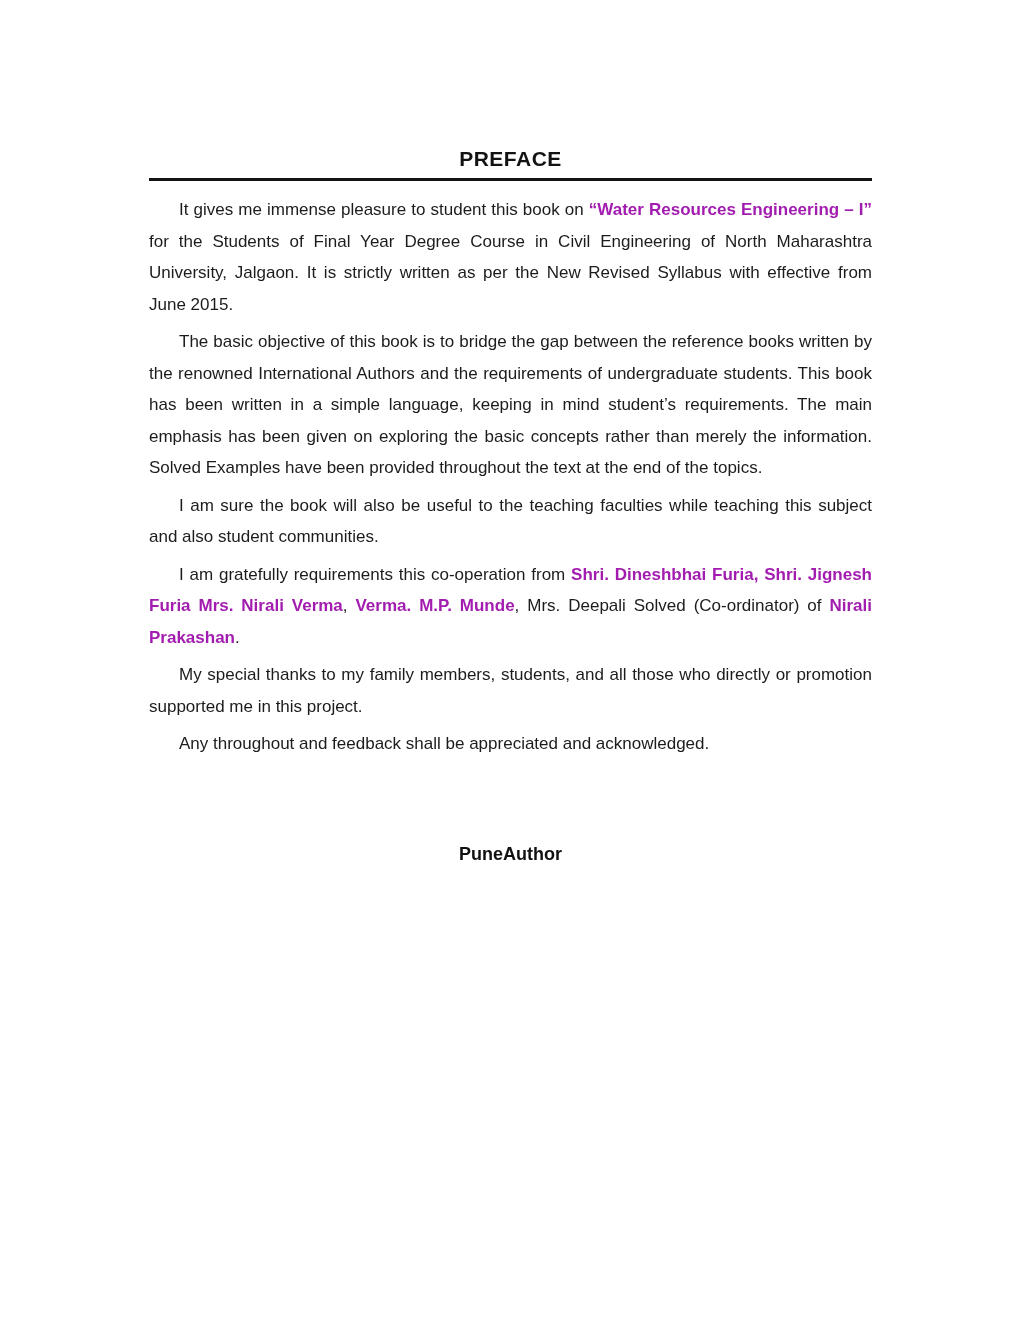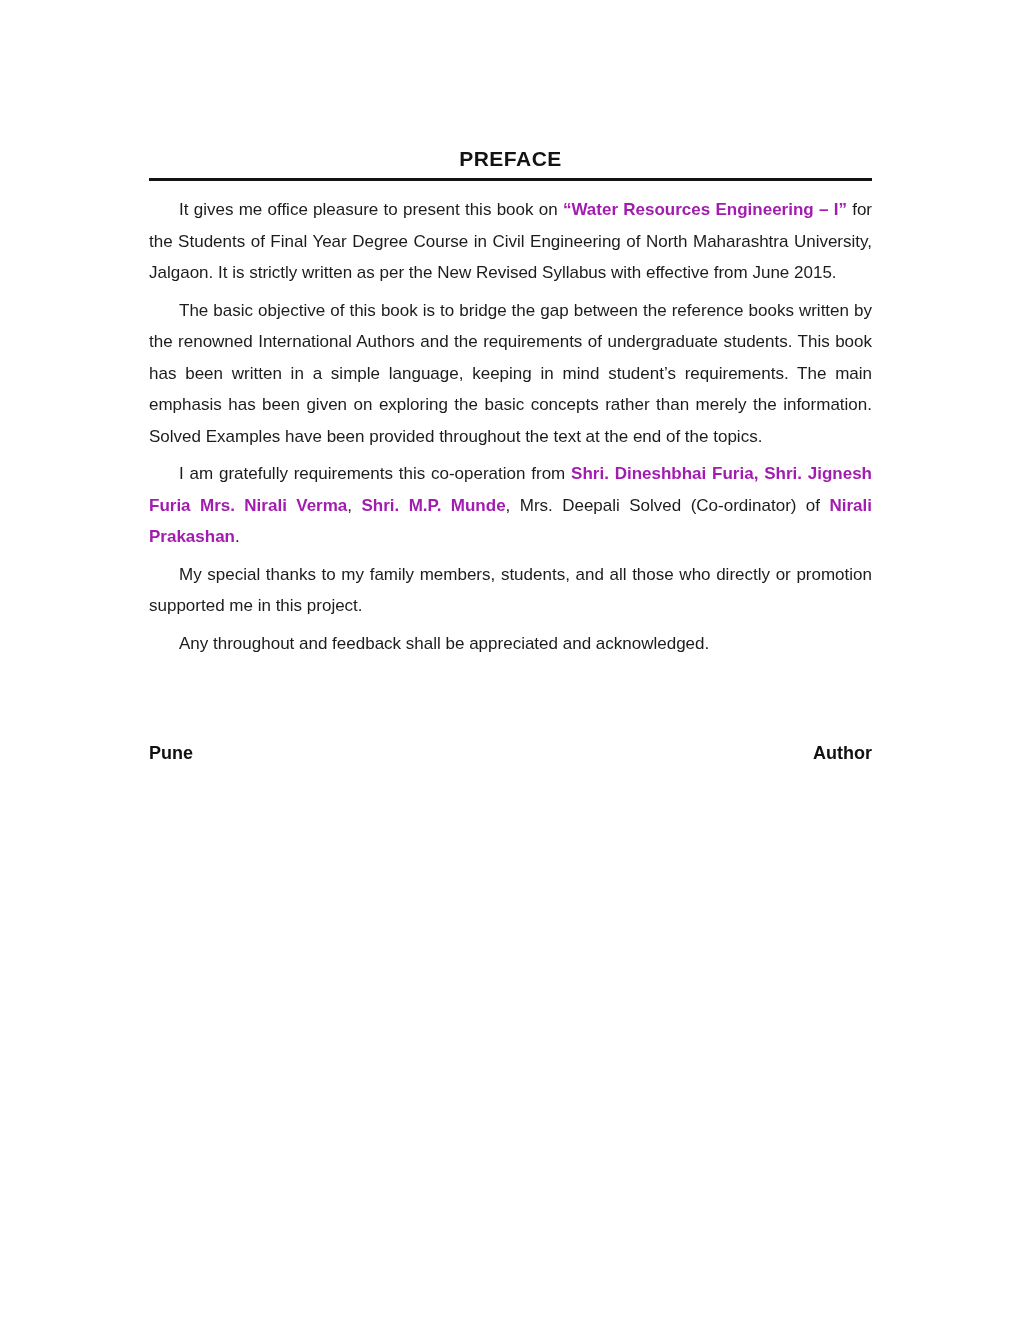--- a/index.html
+++ b/index.html
@@ -41,38 +41,39 @@
     font-size: 17px;
     line-height: 31.5px;
     text-align: justify;
     text-indent: 30px;
     margin-bottom: 6px;
     color: #1c1c1c;
   }
   .para .bold { font-weight: 700; color: #a21caf; }
   .footer-row {
     display: flex;
-    justify-content: space-between;
+    justify-content: center;
     margin-top: 84px;
     font-size: 18px;
     font-weight: 700;
     color: #111;
   }
 </style>
 </head>
 <body>
 
 <div class="page">
   <div class="content">
     <h1 class="title">PREFACE</h1>
     <hr class="title-rule">
     <main class="body-text">
-        <p class="para"><span>It gives me office pleasure to present this book on </span><span class="bold">“Water Resources Engineering – I”</span><span> for the Students of Final Year Degree Course in Civil Engineering of North Maharashtra University, Jalgaon. It is strictly written as per the New Revised Syllabus with effective from June 2015.</span></p>
+        <p class="para"><span>It gives me immense pleasure to student this book on </span><span class="bold">“Water Resources Engineering – I”</span><span> for the Students of Final Year Degree Course in Civil Engineering of North Maharashtra University, Jalgaon. It is strictly written as per the New Revised Syllabus with effective from June 2015.</span></p>
         <p class="para"><span>The basic objective of this book is to bridge the gap between the reference books written by the renowned International Authors and the requirements of undergraduate students. This book has been written in a simple language, keeping in mind student’s requirements. The main emphasis has been given on exploring the basic concepts rather than merely the information. Solved Examples have been provided throughout the text at the end of the topics.</span></p>
-        <p class="para"><span>I am gratefully requirements this co-operation from </span><span class="bold">Shri. Dineshbhai Furia, Shri. Jignesh Furia Mrs. Nirali Verma</span><span>, </span><span class="bold">Shri. M.P. Munde</span><span>, Mrs. Deepali Solved (Co-ordinator) of </span><span class="bold">Nirali Prakashan</span><span>.</span></p>
+        <p class="para"><span>I am sure the book will also be useful to the teaching faculties while teaching this subject and also student communities.</span></p>
+        <p class="para"><span>I am gratefully requirements this co-operation from </span><span class="bold">Shri. Dineshbhai Furia, Shri. Jignesh Furia Mrs. Nirali Verma</span><span>, </span><span class="bold">Verma. M.P. Munde</span><span>, Mrs. Deepali Solved (Co-ordinator) of </span><span class="bold">Nirali Prakashan</span><span>.</span></p>
         <p class="para"><span>My special thanks to my family members, students, and all those who directly or promotion supported me in this project.</span></p>
         <p class="para"><span>Any throughout and feedback shall be appreciated and acknowledged.</span></p>
       </main>
     <div class="footer-row">
       <span>Pune</span>
       <span>Author</span>
     </div>
   </div>
 </div>
 

